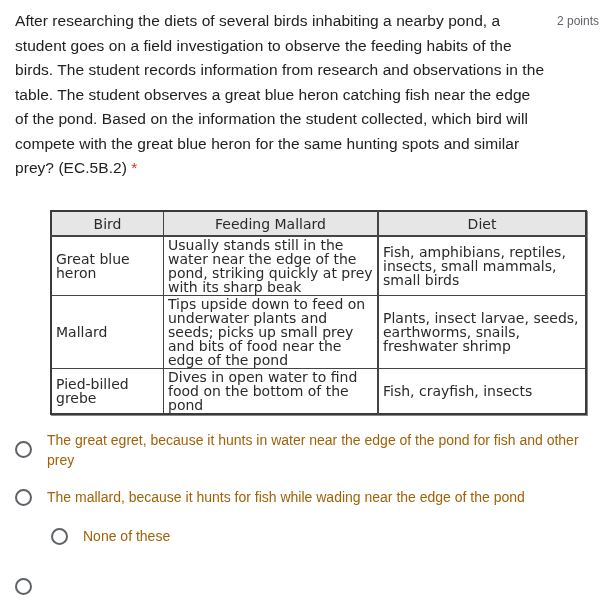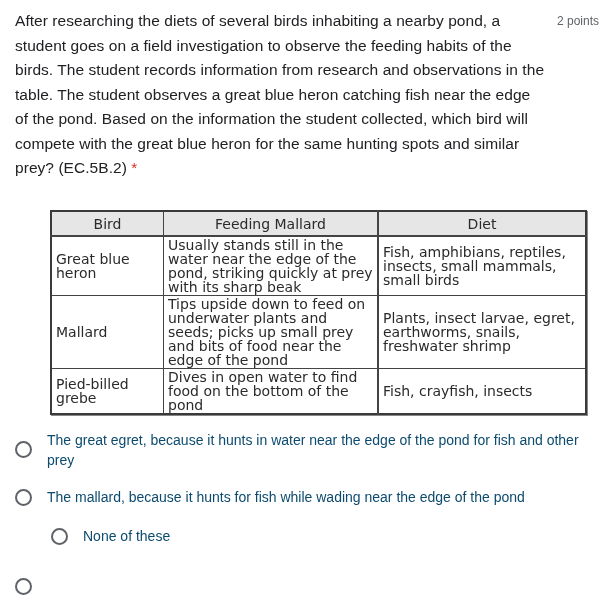--- a/index.html
+++ b/index.html
@@ -8,21 +8,21 @@
   .req { color:#d93025; }
   .points { position:absolute; right:10px; top:14px; font-size:12px; color:#5f6368; }
   table.birds { position:absolute; left:42px; top:210px; width:537px; border-collapse:collapse; font-family:"DejaVu Sans", sans-serif; font-size:14px; color:#2a2a2a; border:2px solid #3a3a3a; box-shadow:1px 1px 0 #888;margin-left:8px; }
   table.birds th { background:#e6e6e6; font-weight:normal; height:23px; border:1px solid #444; border-bottom:2px solid #444; text-align:center; padding:0 3px; }
   table.birds td { border:1px solid #444; padding:1px 4px; line-height:14px; vertical-align:middle; }
   table.birds th:nth-child(1), table.birds td:nth-child(1) { width:103px; }
   table.birds th:nth-child(2), table.birds td:nth-child(2) { width:205px; border-right:2px solid #444; }
   .options { position:absolute; left:0; top:428px; width:609px; }
   .opt { position:absolute; left:0; width:609px; display:flex; align-items:center; }
   .radio { position:absolute; left:15px; width:17px; height:17px; border:2px solid #5f6368; border-radius:50%; box-sizing:border-box; }
-  .opt-label { position:absolute; left:47px; width:545px; font-size:14px; line-height:20px; color:#0c4a6e; }
+  .opt-label { position:absolute; left:47px; width:545px; font-size:14px; line-height:20px; color:#a16207; }
 </style>
 </head>
 <body>
 
 <div class="question"><span>After researching the diets of several birds inhabiting a nearby pond, a student goes on a field investigation to observe the feeding habits of the birds. The student records information from research and observations in the table. The student observes a great blue heron catching fish near the edge of the pond. Based on the information the student collected, which bird will compete with the great blue heron for the same hunting spots and similar prey? (EC.5B.2)</span> <span class="req">*</span></div>
 <div class="points">2 points</div>
 
 <table class="birds">
   <thead>
     <tr>
@@ -33,21 +33,21 @@
   </thead>
   <tbody>
     <tr style="height:44px">
       <td>Great blue heron</td>
       <td>Usually stands still in the water near the edge of the pond, striking quickly at prey with its sharp beak</td>
       <td>Fish, amphibians, reptiles, insects, small mammals, small birds</td>
     </tr>
     <tr style="height:58px">
       <td>Mallard</td>
       <td>Tips upside down to feed on underwater plants and seeds; picks up small prey and bits of food near the edge of the pond</td>
-      <td>Plants, insect larvae, egret, earthworms, snails, freshwater shrimp</td>
+      <td>Plants, insect larvae, seeds, earthworms, snails, freshwater shrimp</td>
     </tr>
     <tr style="height:30px">
       <td>Pied-billed grebe</td>
       <td>Dives in open water to find food on the bottom of the pond</td>
       <td>Fish, crayfish, insects</td>
     </tr>
   </tbody>
 </table>
 
 <div class="options">

